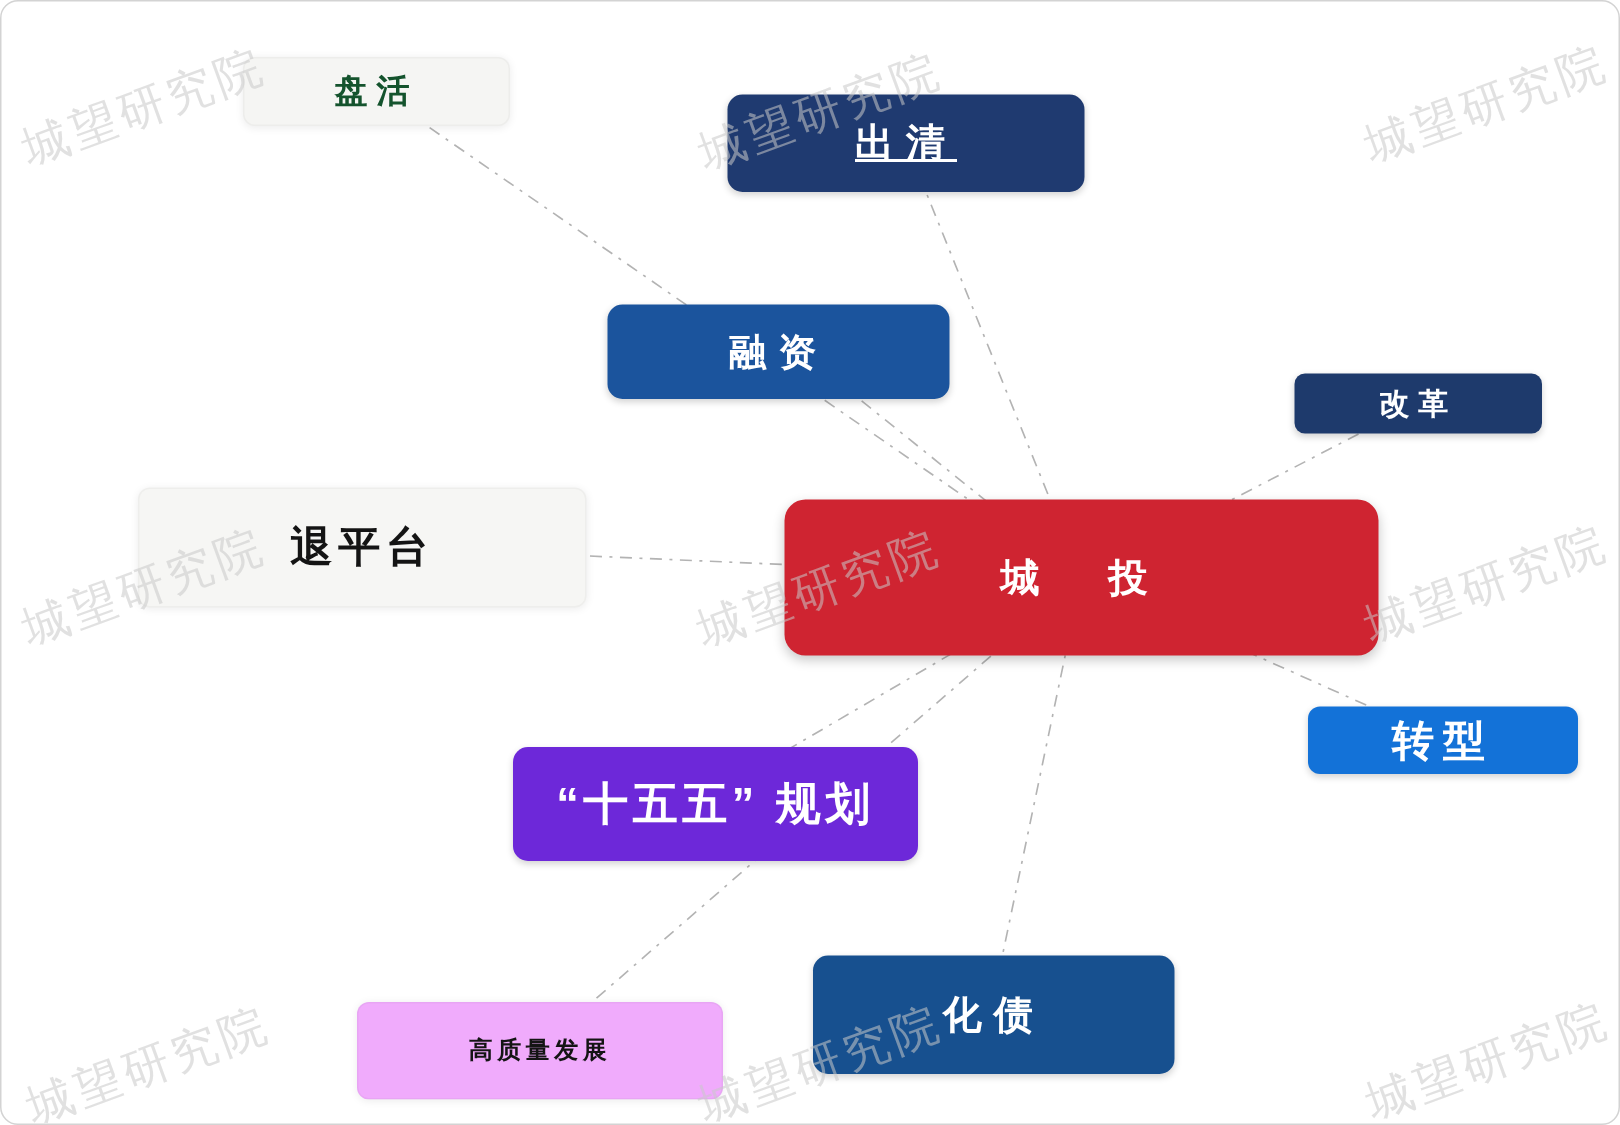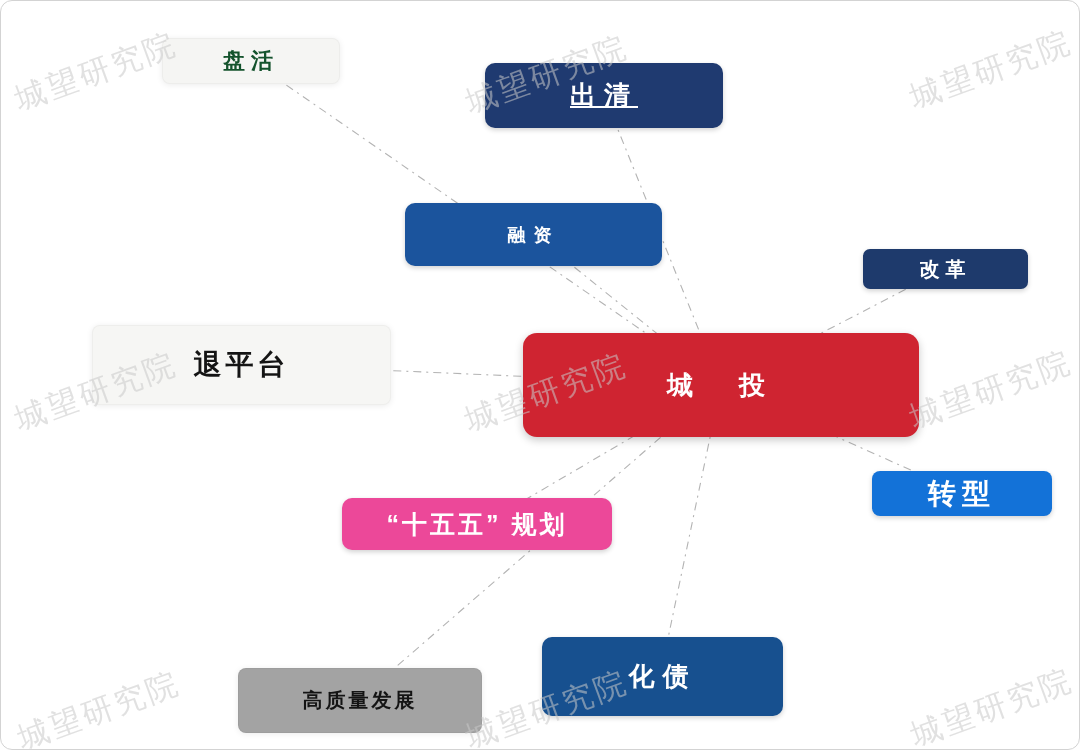--- a/index.html
+++ b/index.html
@@ -46,49 +46,49 @@
   </svg>
 
   <div class="node light" style="left: 162px; top: 38px; width: 176px; height: 44px; font-size: 22px; letter-spacing: 6px; background: rgb(245, 245, 243); color: #14532d;">
     <span>盘活</span>
   </div>
 
   <div class="node colored" style="left: 485px; top: 63px; width: 238px; height: 65px; font-size: 26px; letter-spacing: 8px; background: rgb(31, 58, 112); color: rgb(255, 255, 255); text-decoration: underline;">
     <span>出清</span>
   </div>
 
-  <div class="node colored" style="left: 405px; top: 203px; width: 257px; height: 63px; font-size: 18px; letter-spacing: 8px; background: rgb(27, 84, 157); color: rgb(255, 255, 255);">
+  <div class="node colored" style="left: 405px; top: 203px; width: 228px; height: 63px; font-size: 25px; letter-spacing: 8px; background: rgb(27, 84, 157); color: rgb(255, 255, 255);">
     <span>融资</span>
   </div>
 
   <div class="node colored" style="left: 863px; top: 249px; width: 165px; height: 40px; font-size: 20px; letter-spacing: 6px; border-radius: 7px; background: rgb(30, 58, 108); color: rgb(255, 255, 255);">
     <span>改革</span>
   </div>
 
   <div class="node light" style="left: 92px; top: 325px; width: 297px; height: 78px; font-size: 28px; letter-spacing: 4px; background: rgb(246, 246, 244); color: rgb(20, 20, 20);">
     <span>退平台</span>
   </div>
 
   <div class="node center" style="left: 523px; top: 333px; width: 396px; height: 104px; font-size: 26px; letter-spacing: 10px; background: rgb(207, 36, 49); color: rgb(255, 255, 255);">
     <span>城　投</span>
   </div>
 
   <div class="node colored" style="left: 872px; top: 471px; width: 180px; height: 45px; font-size: 28px; letter-spacing: 6px; border-radius: 8px; background: rgb(19, 114, 216); color: rgb(255, 255, 255);">
     <span>转型</span>
   </div>
 
-  <div class="node colored" style="left: 342px; top: 498px; width: 270px; height: 52px; font-size: 25px; letter-spacing: 3px; background: #ec4899; color: rgb(255, 255, 255);">
+  <div class="node colored" style="left: 342px; top: 498px; width: 270px; height: 76px; font-size: 30px; letter-spacing: 3px; background: #6d28d9; color: rgb(255, 255, 255);">
     <span>“十五五” 规划</span>
   </div>
 
   <div class="node colored" style="left: 542px; top: 637px; width: 241px; height: 79px; font-size: 26px; letter-spacing: 8px; background: rgb(23, 80, 143); color: rgb(255, 255, 255);">
     <span>化债</span>
   </div>
 
-  <div class="node light" style="left: 238px; top: 668px; width: 242px; height: 63px; font-size: 20px; letter-spacing: 3px; background: #a3a3a3; color: rgb(20, 20, 20);">
+  <div class="node light" style="left: 238px; top: 668px; width: 242px; height: 63px; font-size: 16px; letter-spacing: 3px; background: #f0abfc; color: rgb(20, 20, 20);">
     <span>高质量发展</span>
   </div>
 
   <span class="wm" style="left:96px;top:72px;">城望研究院</span>
   <span class="wm" style="left:547px;top:75px;">城望研究院</span>
   <span class="wm" style="left:991px;top:70px;">城望研究院</span>
   <span class="wm" style="left:96px;top:392px;">城望研究院</span>
   <span class="wm" style="left:546px;top:393px;">城望研究院</span>
   <span class="wm" style="left:991px;top:390px;">城望研究院</span>
   <span class="wm" style="left:99px;top:711px;">城望研究院</span>

